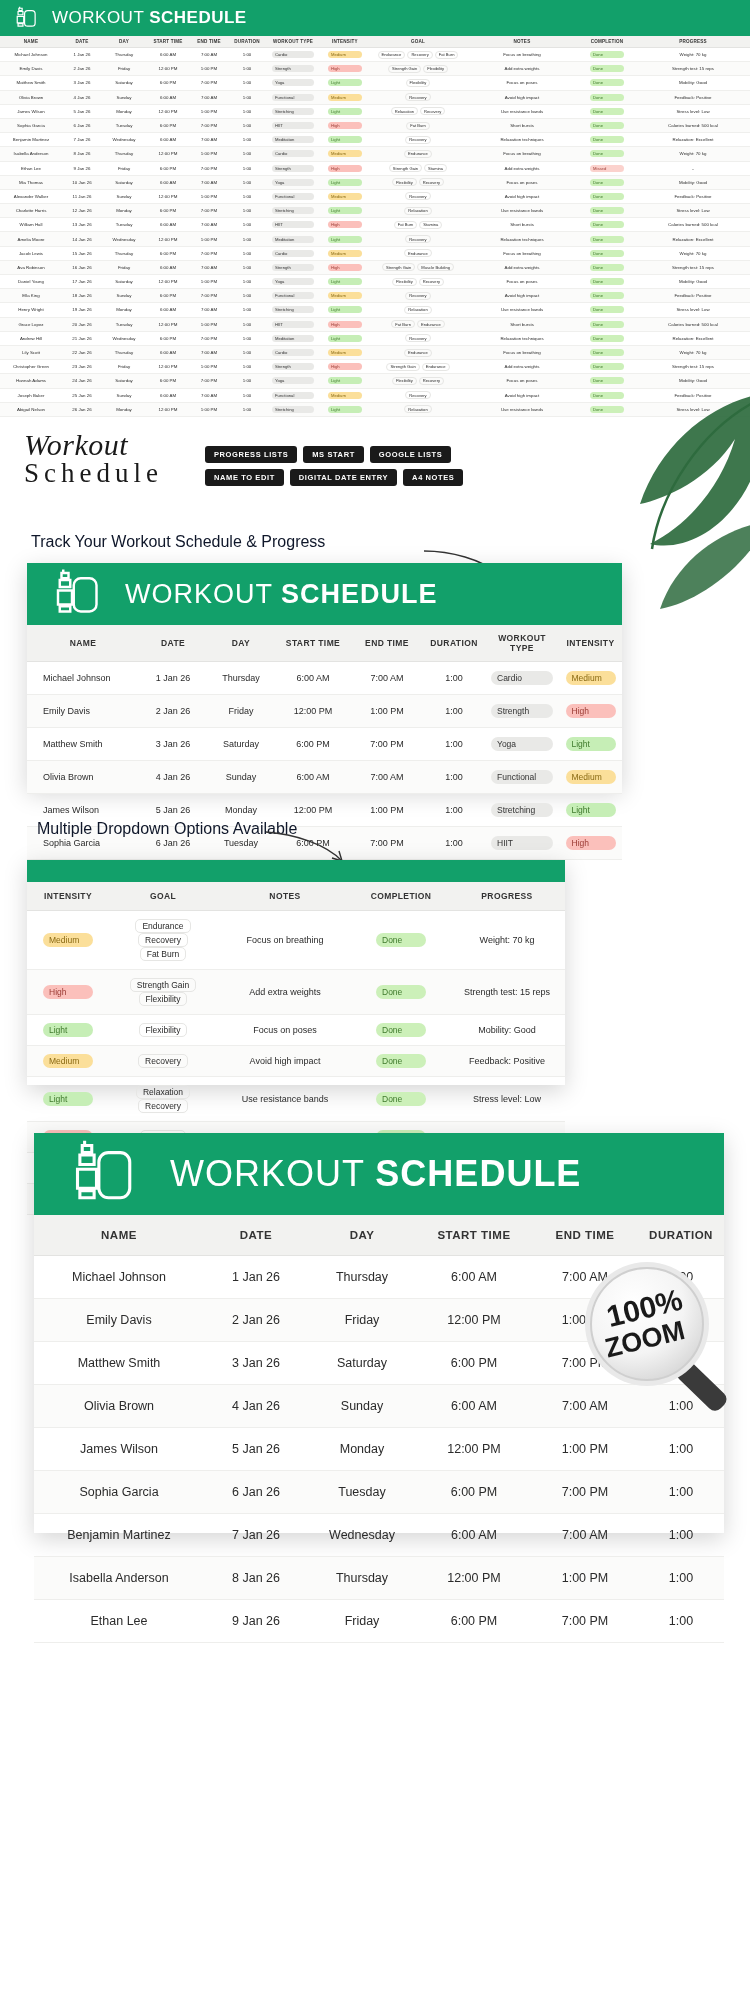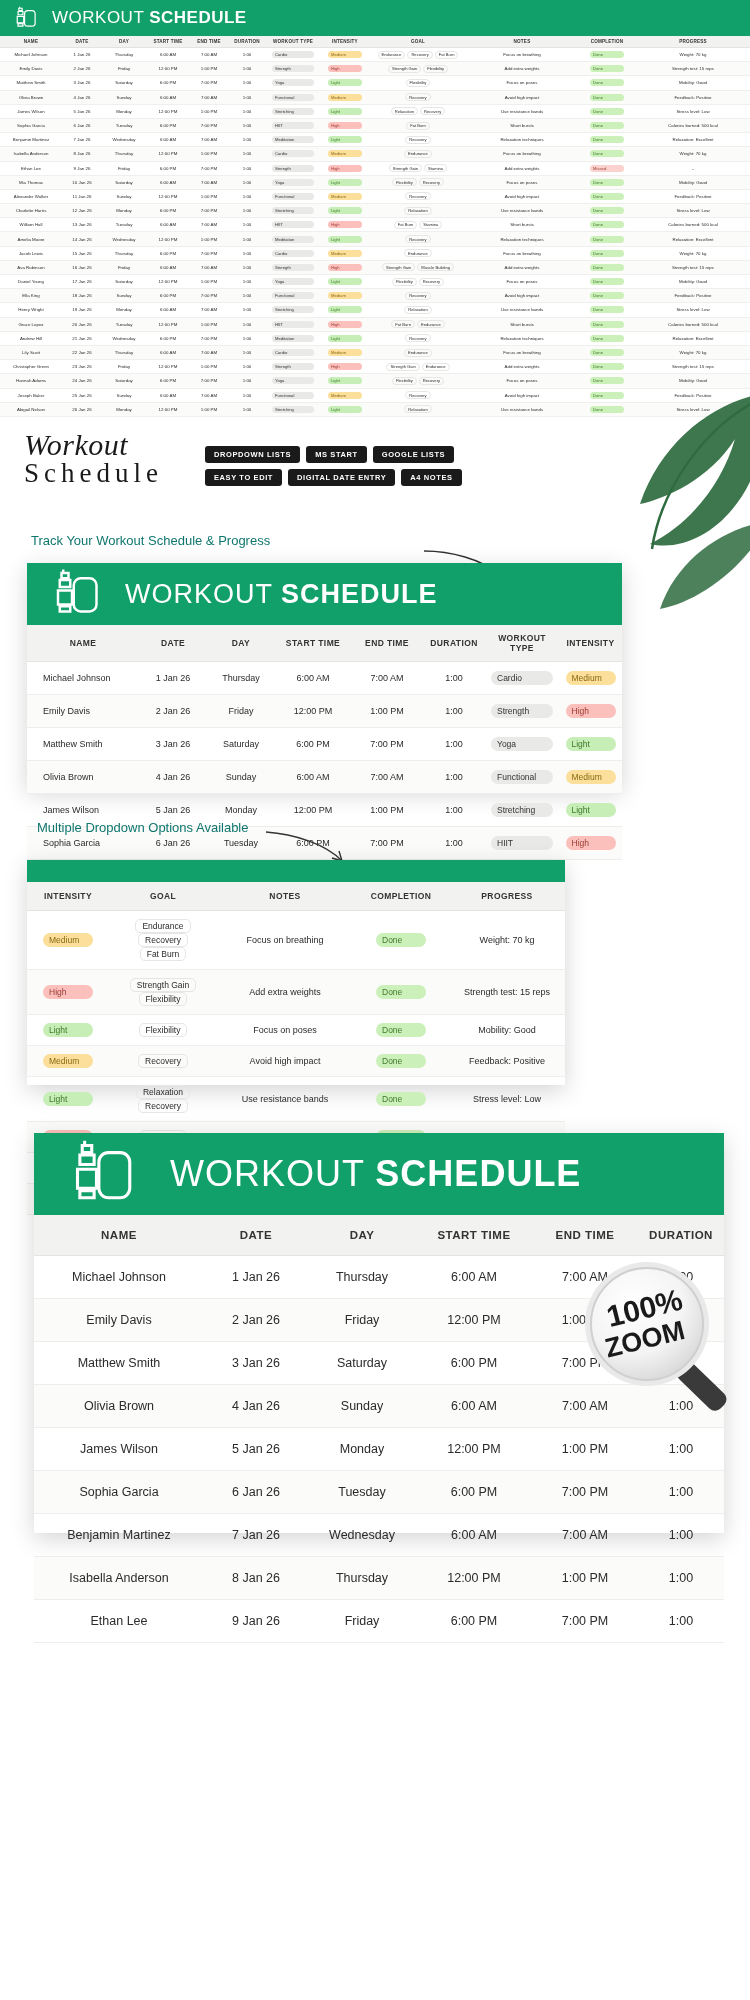--- a/index.html
+++ b/index.html
@@ -44,21 +44,21 @@
   .script-logo { position:absolute; left: 24px; top: 4px; width: 200px; }
   .script-w { font-family:"Liberation Serif", serif; font-style: italic; font-size: 30px; color:#1a1a1a; letter-spacing: .5px; }
   .script-s { font-family:"Liberation Serif", serif; font-size: 27px; color:#1a1a1a; letter-spacing: 5px; margin-top: -4px; }
   .badges { position:absolute; left: 205px; top: 22px; width: 275px; }
   .badge-row { display:flex; gap:6px; margin-bottom: 6px; }
   .badge { background:#1a1a1a; color:#fff; font-size:7.5px; font-weight:700; letter-spacing:.6px;
            padding: 4px 9px; border-radius: 3px; }
   .leaf { position:absolute; right:-10px; top:-40px; width: 300px; height: 240px; }
 
   
-  .sec-label { position:absolute; font-size:13px; color:#0f766e; }
+  .sec-label { position:absolute; font-size:16px; color:#0f172a; }
   .arrow-svg { position:absolute; }
 
   
   .card {
     position:absolute; background:#fff;
     box-shadow: 0 6px 22px rgba(0,0,0,.17);
   }
   .card-green {
     background:#12a06a; display:flex; align-items:center; gap:18px; padding-left: 24px;
   }
@@ -541,26 +541,26 @@
     <path d="M300 15 C240 45 200 110 192 165" stroke="#2e6b3e" stroke-width="2.5" fill="none"></path>
   </svg>
 
   <div class="script-logo">
     <div class="script-w">Workout</div>
     <div class="script-s">Schedule</div>
   </div>
 
   <div class="badges">
     <div class="badge-row">
-      <span class="badge">DROPDOWN LISTS</span>
+      <span class="badge">PROGRESS LISTS</span>
       <span class="badge">MS START</span>
       <span class="badge">GOOGLE LISTS</span>
     </div>
     <div class="badge-row">
-      <span class="badge">EASY TO EDIT</span>
+      <span class="badge">NAME TO EDIT</span>
       <span class="badge">DIGITAL DATE ENTRY</span>
       <span class="badge">A4 NOTES</span>
     </div>
   </div>
 </div>
 
 <div class="sec-label" style="left:31px; top:533px;">Track Your Workout Schedule &amp; Progress</div>
 <svg class="arrow-svg" style="left:420px; top:545px; width:90px; height:40px;" viewBox="0 0 90 40">
   <path d="M4 6 C30 6 62 14 80 30" stroke="#333" stroke-width="1.4" fill="none"></path>
   <path d="M80 30 L70 27 M80 30 L77 20" stroke="#333" stroke-width="1.4" fill="none"></path>

